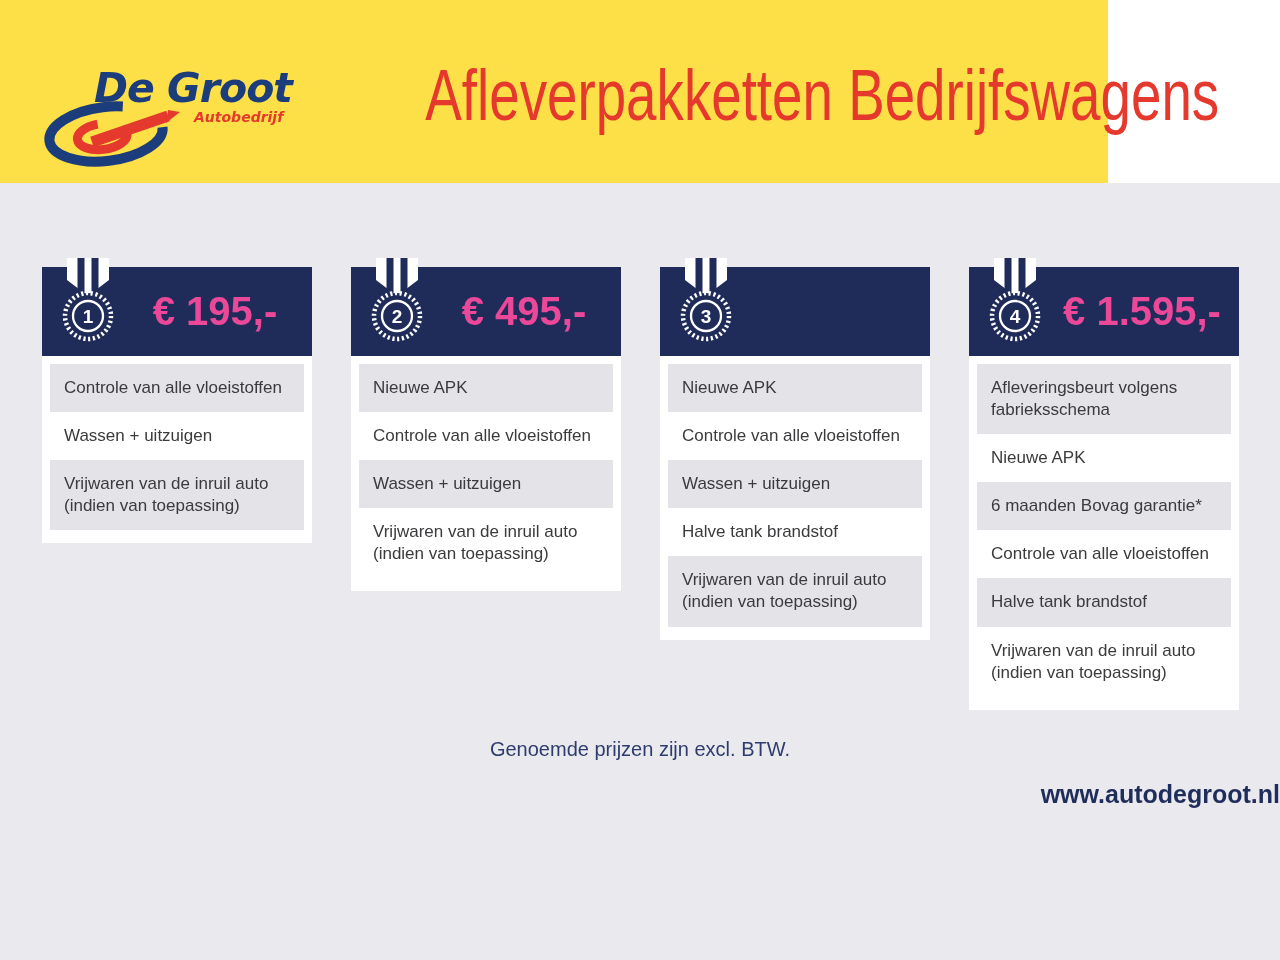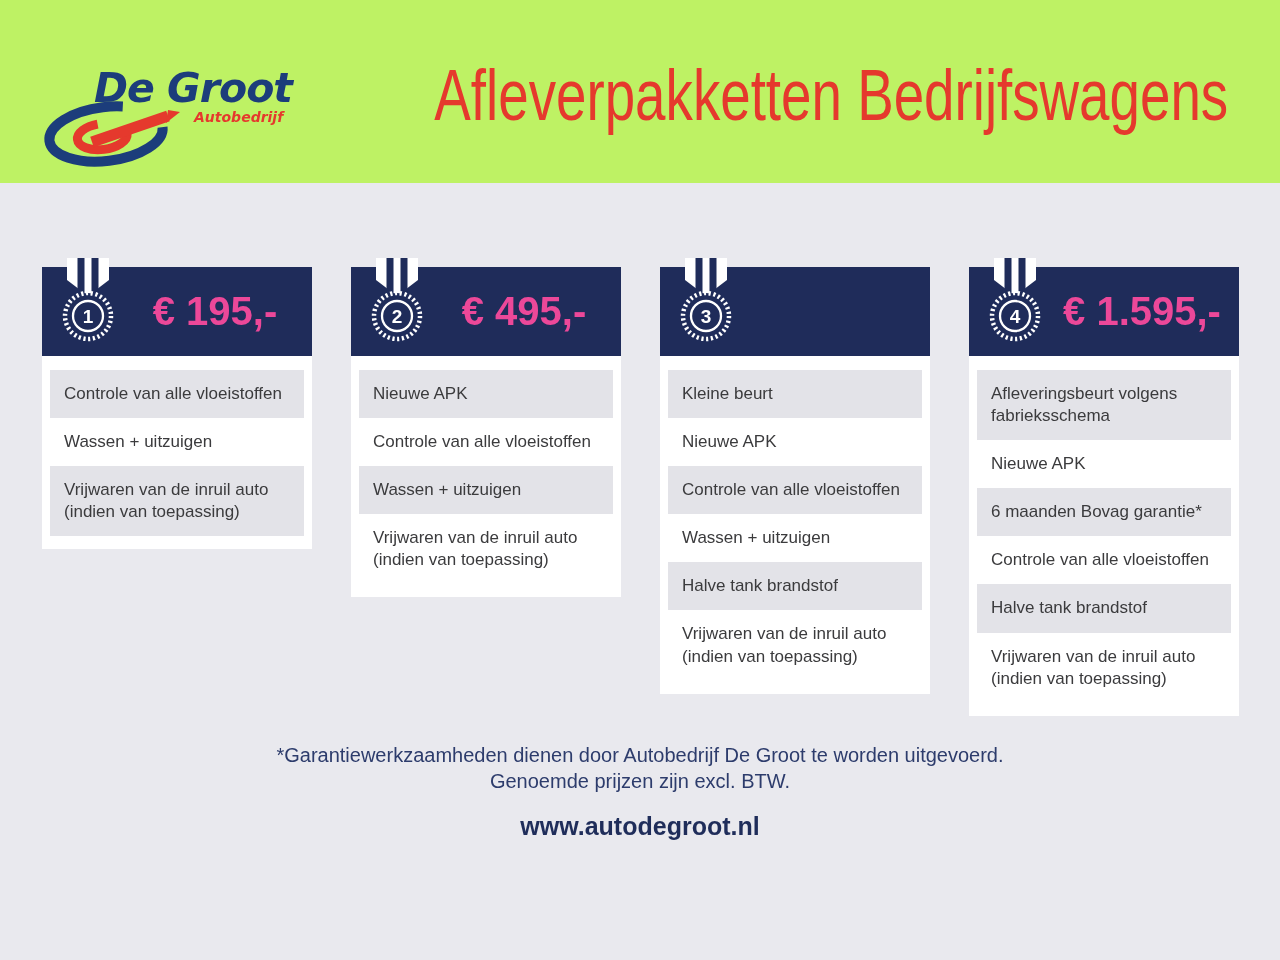--- a/index.html
+++ b/index.html
@@ -2,60 +2,60 @@
 <html><head>
 <meta charset="utf-8">
 <style>
   html,body{margin:0;padding:0;}
   body{
     width:1280px;height:960px;overflow:hidden;background:#ffffff;
     font-family:"Liberation Sans",sans-serif;
     -webkit-font-smoothing:antialiased;
   }
   
-  .top-band{position:relative;width:1280px;height:183px;background:#bef264;}
+  .top-band{position:relative;width:1108px;height:183px;background:#fde047;}
   .logo{position:absolute;left:44px;top:64px;width:250px;height:105px;}
   .logo-swoosh{position:absolute;left:-4px;top:32px;width:176px;height:70px;overflow:visible;}
   .logo-name{
     position:absolute;left:50px;top:0;white-space:nowrap;
     font-family:"DejaVu Sans",sans-serif;font-weight:bold;font-style:italic;
     font-size:41px;letter-spacing:-1px;color:#1c3d7b;
   }
   .logo-sub{
     position:absolute;left:150px;top:45px;white-space:nowrap;
     font-family:"DejaVu Sans",sans-serif;font-weight:bold;font-style:italic;
     font-size:14px;color:#e5392d;
   }
   .title{
-    position:absolute;left:309px;right:30px;top:58px;margin:0;
+    position:absolute;left:300px;right:30px;top:58px;margin:0;
     text-align:center;font-weight:400;font-size:72px;line-height:1.05;
     color:#e5392d;overflow:visible;
   }
   .title-inner{display:inline-block;transform:scaleX(0.76);transform-origin:center;white-space:nowrap;}
   
   .content{width:1280px;height:777px;background:#e9e9ee;padding-top:0;}
   .cards{display:flex;align-items:flex-start;gap:39px;padding:84px 0 0 42px;}
   .card{width:270px;flex:0 0 270px;}
   .card-header{position:relative;height:89px;background:#1f2c5a;}
   .medal{position:absolute;left:15px;top:-9px;width:62px;height:96px;overflow:visible;}
   .price{
     position:absolute;left:82px;right:6px;top:0;bottom:0;
     display:flex;align-items:center;justify-content:center;
     color:#ec4899;font-weight:bold;font-size:40px;letter-spacing:0px;white-space:nowrap;
   }
-  .card-body{background:#ffffff;padding:14px 8px 13px 8px;}
+  .card-body{background:#ffffff;padding:8px 8px 13px 8px;}
   .row{
     padding:13px 14px;font-size:17px;line-height:1.3;color:#3b3b3d;
   }
   .row:nth-child(odd){background:#e3e3e8;}
   
   .notes{margin-top:26px;text-align:center;color:#2d3c6c;font-size:20px;line-height:26px;}
   .notes p{margin:0;}
   .website{
-    margin-top:18px;text-align:center;color:#1f2d5a;
+    margin-top:18px;text-align:right;color:#1f2d5a;
     font-weight:bold;font-size:25px;
   }
 </style>
 </head>
 <body>
 
 <div class="top-band">
   <div class="logo">
     <svg class="logo-swoosh" viewBox="0 0 176 70">
       <g transform="rotate(-7 66 38)">
@@ -118,21 +118,20 @@
         <svg class="medal" viewBox="0 0 62 96">
           <path d="M10,0 H52 V22 L31,38 L10,22 Z" fill="#ffffff"></path>
           <rect x="20.5" y="0" width="7" height="36" fill="#1f2c5a"></rect>
           <rect x="34.5" y="0" width="7" height="36" fill="#1f2c5a"></rect>
           <circle cx="31" cy="58" r="23" fill="#1f2c5a" stroke="#ffffff" stroke-width="4.5" stroke-dasharray="2.2 2.6"></circle>
           <circle cx="31" cy="58" r="15" fill="none" stroke="#ffffff" stroke-width="2.3"></circle>
           <text x="31" y="65" text-anchor="middle" font-size="19" font-weight="bold" fill="#ffffff">3</text>
         </svg>
       </header>
       <div class="card-body">
-        <div class="row">Kleine beurt</div>
         <div class="row">Nieuwe APK</div>
         <div class="row">Controle van alle vloeistoffen</div>
         <div class="row">Wassen + uitzuigen</div>
         <div class="row">Halve tank brandstof</div>
         <div class="row">Vrijwaren van de inruil auto (indien van toepassing)</div>
       </div>
     </section>
 
     <section class="card">
       <header class="card-header">
@@ -152,18 +151,17 @@
         <div class="row">6 maanden Bovag garantie*</div>
         <div class="row">Controle van alle vloeistoffen</div>
         <div class="row">Halve tank brandstof</div>
         <div class="row">Vrijwaren van de inruil auto (indien van toepassing)</div>
       </div>
     </section>
 
   </div>
 
   <div class="notes">
-    <p>*Garantiewerkzaamheden dienen door Autobedrijf De Groot te worden uitgevoerd.</p>
     <p>Genoemde prijzen zijn excl. BTW.</p>
   </div>
 
   <div class="website">www.autodegroot.nl</div>
 </div>
 
 </body></html>

